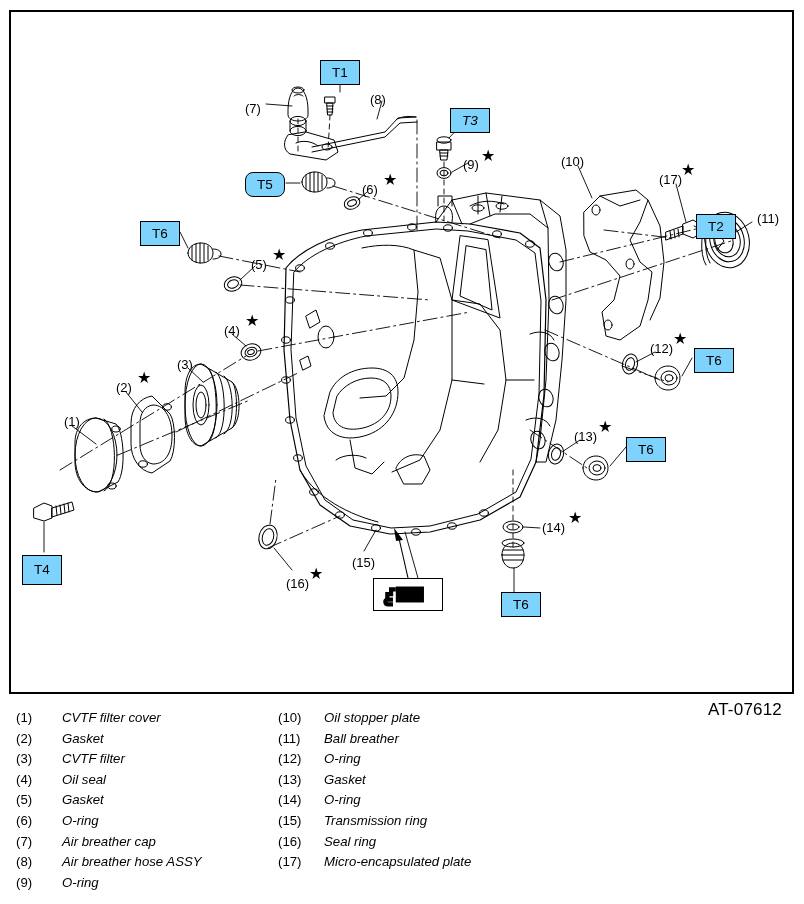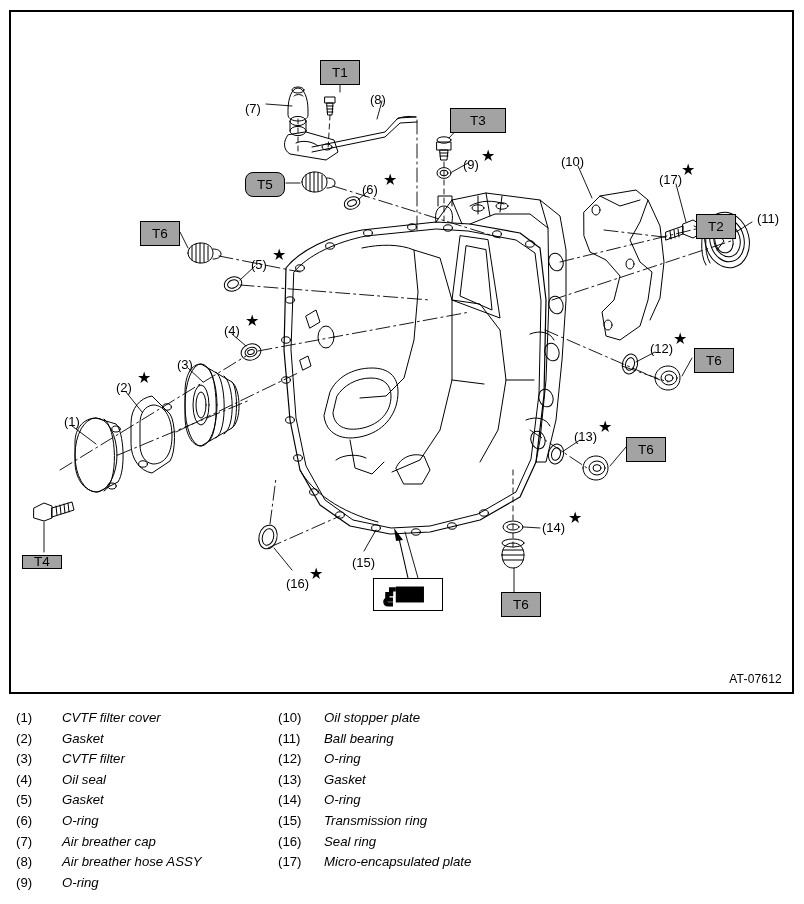--- a/index.html
+++ b/index.html
@@ -40,31 +40,31 @@
     top: 0;
     width: 804px;
     height: 704px;
     pointer-events: none;
   }
 
   
   #figure-id {
     position: absolute;
     right: 22px;
-    top: 672px;
-    font-size: 12px;
+    top: 700px;
+    font-size: 17px;
     letter-spacing: .2px;
     white-space: nowrap;
   }
 
   
   .torque-box {
     position: absolute;
     border: 1.4px solid #000;
-    background: #a3a3a3;
+    background: #7dd3fc;
     font-size: 13.5px;
     line-height: 1;
     display: flex;
     align-items: center;
     justify-content: center;
     box-sizing: border-box;
   }
 
   
   .callout {
@@ -468,28 +468,28 @@
     <svg viewBox="0 0 70 33" width="100%" height="100%">
       <path d="M22,8 L52,8 L52,25 L22,25 Z" fill="#000"></path>
       <path d="M22,11 L17,11 L17,16 L13,16 L13,22 L19,22" fill="none" stroke="#000" stroke-width="4.5" stroke-linecap="butt"></path>
       <path d="M13,22 C10,22 10,27 14,27 L19,27" fill="none" stroke="#000" stroke-width="4.5"></path>
     </svg>
   </div>
 
   <div id="figure-id">AT-07612</div>
 
   <div class="torque-box" style="left:320px;top:60px;width:40px;height:25px;">T1</div>
-  <div class="torque-box" style="left:450px;top:108px;width:56px;height:25px;">T3</div>
+  <div class="torque-box" style="left:450px;top:108px;width:40px;height:25px;font-style:italic;">T3</div>
   <div class="torque-box" style="left:696px;top:180px;width:40px;height:25px;margin-top:34px;">T2</div>
   <div class="torque-box" style="left:245px;top:172px;width:40px;height:25px;border-radius:8px;">T5</div>
   <div class="torque-box" style="left:140px;top:221px;width:40px;height:25px;">T6</div>
   <div class="torque-box" style="left:694px;top:348px;width:40px;height:25px;">T6</div>
   <div class="torque-box" style="left:626px;top:437px;width:40px;height:25px;">T6</div>
   <div class="torque-box" style="left:501px;top:592px;width:40px;height:25px;">T6</div>
-  <div class="torque-box" style="left:22px;top:555px;width:40px;height:14px;">T4</div>
+  <div class="torque-box" style="left:22px;top:555px;width:40px;height:30px;">T4</div>
 
   <div class="callout" style="left:245px;top:102px;">(7)</div>
   <div class="callout" style="left:370px;top:93px;">(8)</div>
   <div class="callout" style="left:463px;top:158px;">(9)</div>
   <div class="callout" style="left:362px;top:183px;">(6)</div>
   <div class="callout" style="left:561px;top:155px;">(10)</div>
   <div class="callout" style="left:659px;top:173px;">(17)</div>
   <div class="callout" style="left:757px;top:212px;">(11)</div>
   <div class="callout" style="left:251px;top:258px;">(5)</div>
   <div class="callout" style="left:224px;top:324px;">(4)</div>
@@ -552,21 +552,21 @@
           <span class="legend-name">O-ring</span>
         </div>
     </div>
     <div class="legend-col" id="legend-col-right">
       <div class="legend-row">
           <span class="legend-num">(10)</span>
           <span class="legend-name">Oil stopper plate</span>
         </div>
       <div class="legend-row">
           <span class="legend-num">(11)</span>
-          <span class="legend-name">Ball bearing</span>
+          <span class="legend-name">Ball breather</span>
         </div>
       <div class="legend-row">
           <span class="legend-num">(12)</span>
           <span class="legend-name">O-ring</span>
         </div>
       <div class="legend-row">
           <span class="legend-num">(13)</span>
           <span class="legend-name">Gasket</span>
         </div>
       <div class="legend-row">

